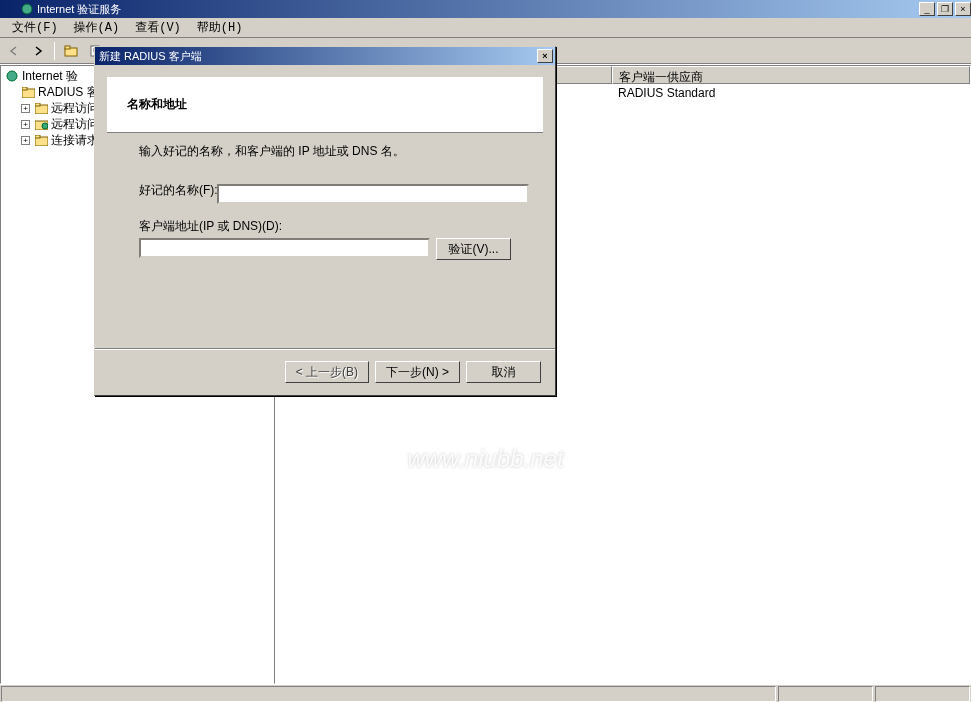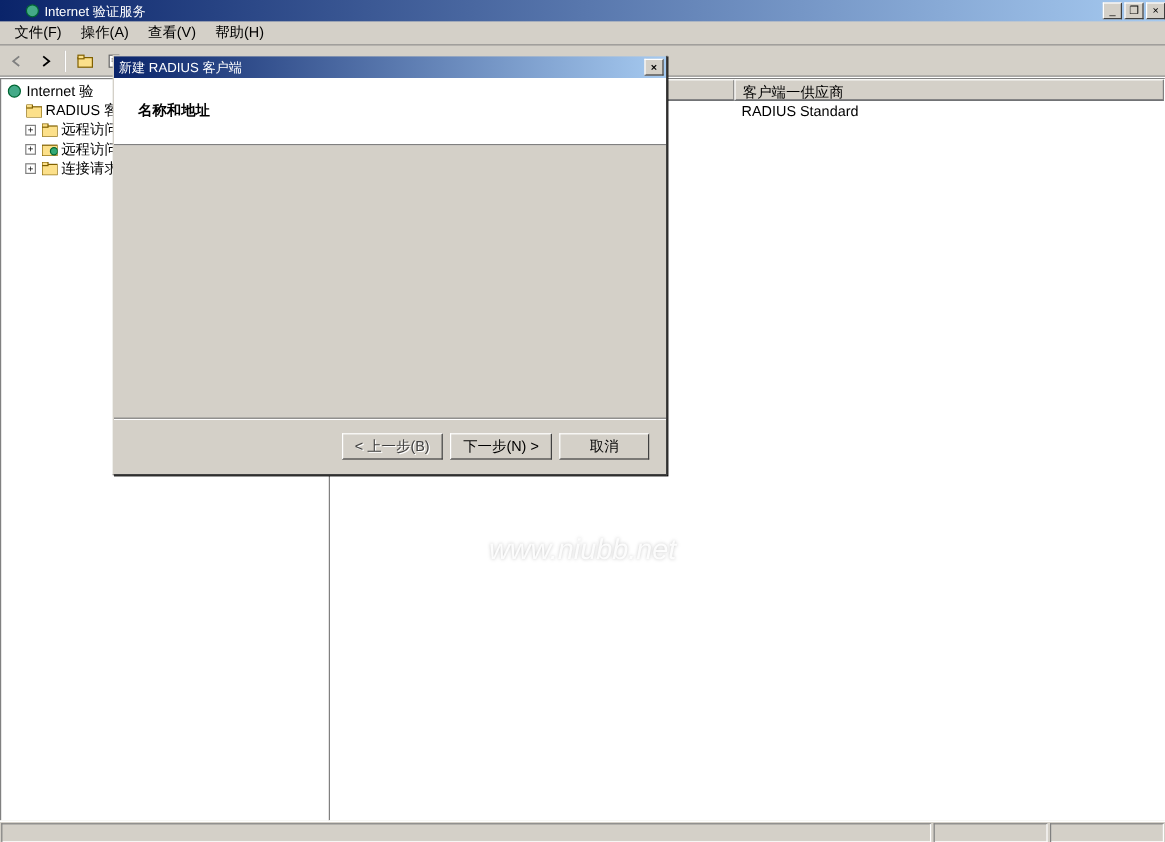--- a/index.html
+++ b/index.html
@@ -36,21 +36,21 @@
     }
     
     .menubar {
       height: 20px;
       background: #d4d0c8;
       display: flex;
       align-items: center;
       padding-left: 4px;
       border-bottom: 1px solid #808080;
     }
-    .menubar .menuitem { padding: 2px 8px; }
+    .menubar .menuitem { padding: 2px 8px; font-family: Liberation Mono, monospace; }
     
     .toolbar {
       height: 26px;
       background: #d4d0c8;
       display: flex;
       align-items: center;
       padding-left: 4px;
       border-bottom: 1px solid #808080;
       gap: 4px;
     }
@@ -155,21 +155,21 @@
       width: 16px; height: 14px;
       background: #d4d0c8;
       border: 1px solid;
       border-color: #fff #404040 #404040 #fff;
       margin-right: 2px;
       font-size: 9px; font-weight: bold;
       display: flex; align-items: center; justify-content: center;
       color: #000;
     }
     .dlgbody {
-      padding: 0;
+      padding: 12px;
       height: calc(100% - 18px);
       position: relative;
     }
     .dlgheader {
       height: 56px;
       background: #fff;
       border-bottom: 1px solid #808080;
       padding: 10px 20px;
       display: flex; align-items: center;
       font-weight: bold;
@@ -346,20 +346,34 @@
 
 <div class="dialog">
   <div class="dlgtitle">
     <span class="t">新建 RADIUS 客户端</span>
     <div class="dlgclose">×</div>
   </div>
   <div class="dlgbody">
     <div class="dlgheader">
       <span>名称和地址</span>
     </div>
+    <div class="dlgcontent">
+      <div class="hint">输入好记的名称，和客户端的 IP 地址或 DNS 名。</div>
+      <div class="field">
+        <label>好记的名称(F):</label>
+        <input class="textinput" style="width: 312px; margin-left: 78px; margin-top: -18px; position: relative; display: block;" type="text">
+      </div>
+      <div class="field">
+        <label>客户端地址(IP 或 DNS)(D):</label>
+        <div class="row">
+          <input class="textinput" style="width: 310px;" type="text">
+          <button class="btn">验证(V)...</button>
+        </div>
+      </div>
+    </div>
     <div class="dlgfooter">
       <button class="btn" disabled="">&lt; 上一步(B)</button>
       <button class="btn">下一步(N) &gt;</button>
       <button class="btn">取消</button>
     </div>
   </div>
 </div>
 
 <div class="watermark">www.niubb.net</div>
 

